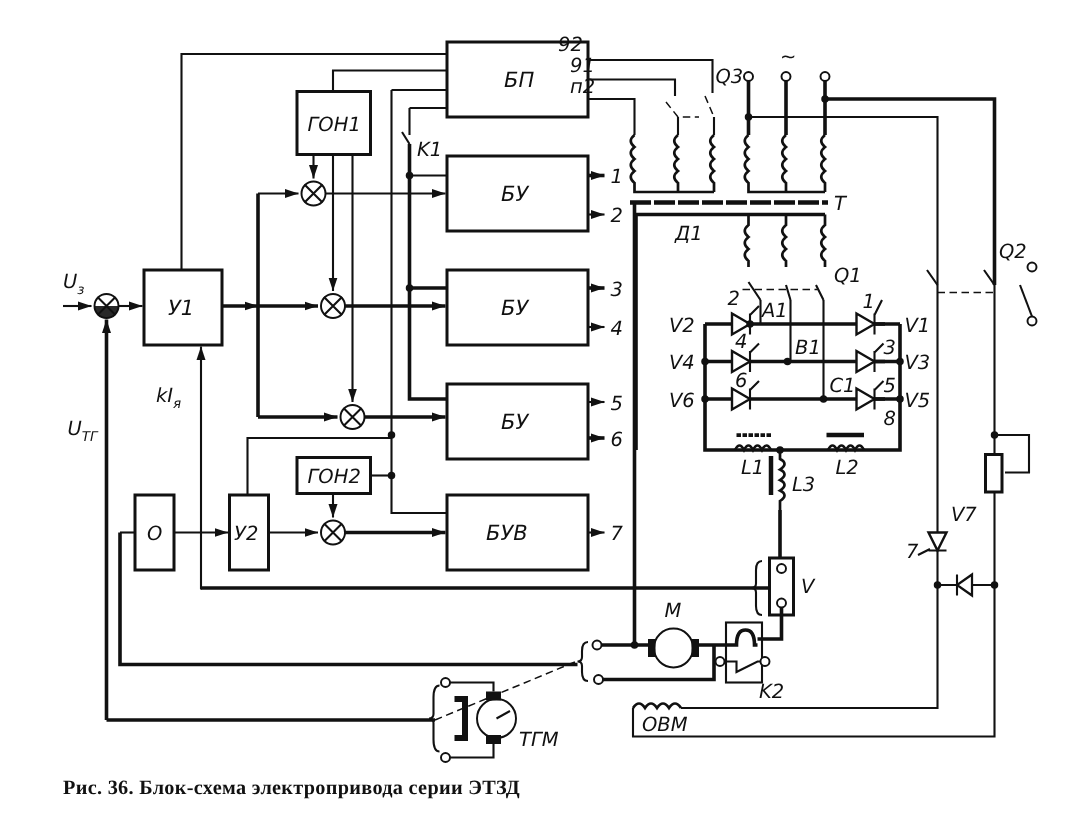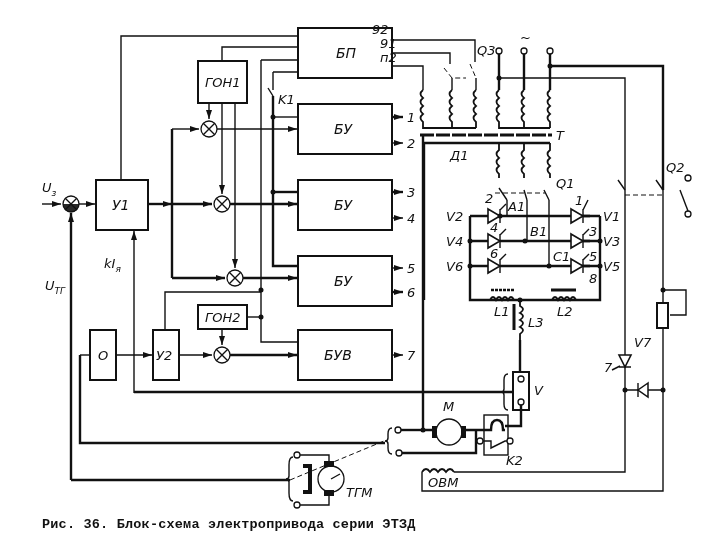--- a/index.html
+++ b/index.html
@@ -8,21 +8,21 @@
   svg text { font-family: "DejaVu Sans", sans-serif; font-style: italic; fill: #111; }
   .blk { fill: #fff; stroke: #111; stroke-width: 2; }
   .w { fill: none; stroke: #111; stroke-width: 1.4; }
   .wt { fill: none; stroke: #111; stroke-width: 2.4; }
   .dot { fill: #111; }
   .term { fill: #fff; stroke: #111; stroke-width: 1.3; }
   .coil { fill: none; stroke: #111; stroke-width: 1.8; }
   .dash { fill: none; stroke: #111; stroke-width: 1; stroke-dasharray: 5 3; }
   .lbl { font-size: 13px; }
   .blbl { font-size: 14px; }
-  .caption { position: absolute; left: 42px; top: 517px; font-family: Liberation Mono, monospace; font-weight: bold; font-size: 13.5px; color: #111; letter-spacing: 0.2px; }
+  .caption { position: absolute; left: 42px; top: 517px; font-family: Liberation Serif, serif; font-weight: bold; font-size: 13.5px; color: #111; letter-spacing: 0.2px; }
 </style>
 </head>
 <body>
 
 <svg id="diagram" width="715" height="559" viewBox="0 0 715 559">
   <defs>
     <marker id="arr" markerWidth="10" markerHeight="8" refX="9" refY="4" orient="auto" markerUnits="userSpaceOnUse">
       <path d="M0,1 L9,4 L0,7 Z" fill="#111"></path>
     </marker>
   </defs>

